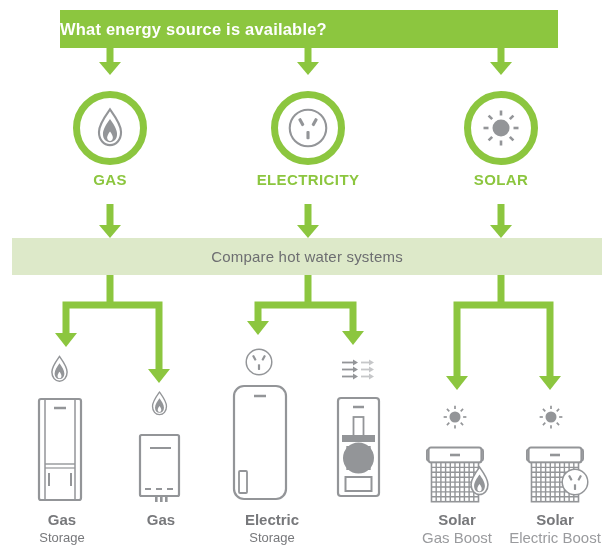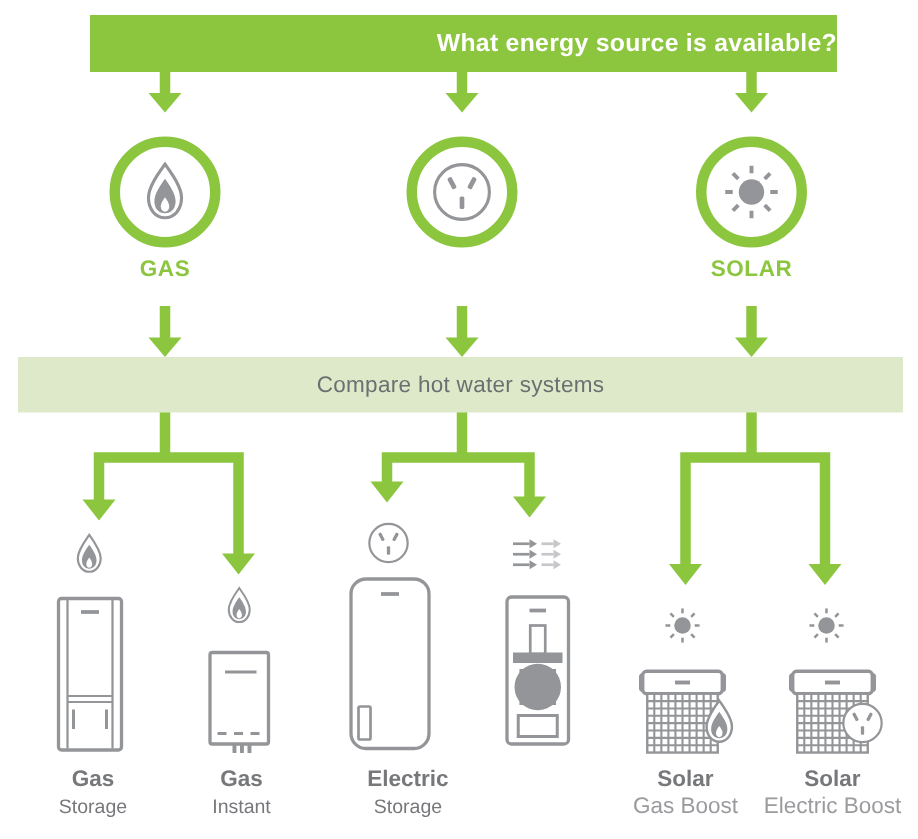--- a/index.html
+++ b/index.html
@@ -7,21 +7,21 @@
     --c-icon_gray:#939598; --c-icon_light:#c6c7c9;
     --c-label_dark:#77787b; --c-label_light:#9a9b9e;
   }
   html,body{margin:0;padding:0;background:#fff;}
   .stage{
     position:relative; width:612px; height:559px; background:#fff;
     font-family:"Liberation Sans","DejaVu Sans",sans-serif; overflow:hidden;
   }
   .banner{
     position:absolute; left:60px; top:10px; width:498px; height:38px;
-    background:var(--c-green,#8cc63f); display:flex; align-items:center; justify-content:flex-end;
+    background:var(--c-green,#8cc63f); display:flex; align-items:center; justify-content:flex-start;
   }
   .banner .title{ color:#fff; font-size:16.5px; font-weight:bold; letter-spacing:.2px; }
   .band{
     position:absolute; left:12px; top:238px; width:590px; height:37px;
     background:var(--c-band_bg,#dde9c9); display:flex; align-items:center; justify-content:center;
   }
   .band .band-label{ color:var(--c-band_text,#6d6e71); font-size:15px; letter-spacing:.2px; }
   .src-label{
     position:absolute; top:171px; transform:translateX(-50%);
     color:var(--c-green,#8cc63f); font-size:15px; font-weight:bold; letter-spacing:.4px; white-space:nowrap;
@@ -220,33 +220,33 @@
       <use href="#sym-collector" x="526" y="446" width="58" height="58"></use>
       <use href="#sym-outlet" x="561" y="468" width="28" height="28"></use>
     </g>
   </svg>
 
   <div class="banner">
     <span class="title">What energy source is available?</span>
   </div>
 
   <div class="src-label" style="left:110px">GAS</div>
+  <div class="src-label" style="left:308px">ELECTRICITY</div>
   <div class="src-label" style="left:501px">SOLAR</div>
 
   <div class="band">
     <span class="band-label">Compare hot water systems</span>
   </div>
 
   <div class="sys-label" style="left:62px">
     <div class="l1">Gas</div>
     <div class="l2">Storage</div>
   </div>
   <div class="sys-label" style="left:161px">
     <div class="l1">Gas</div>
-    <div class="l2">Instant</div>
   </div>
   <div class="sys-label" style="left:272px">
     <div class="l1">Electric</div>
     <div class="l2">Storage</div>
   </div>
   <div class="sys-label light-sub" style="left:457px">
     <div class="l1">Solar</div>
     <div class="l2">Gas Boost</div>
   </div>
   <div class="sys-label light-sub" style="left:555px">

